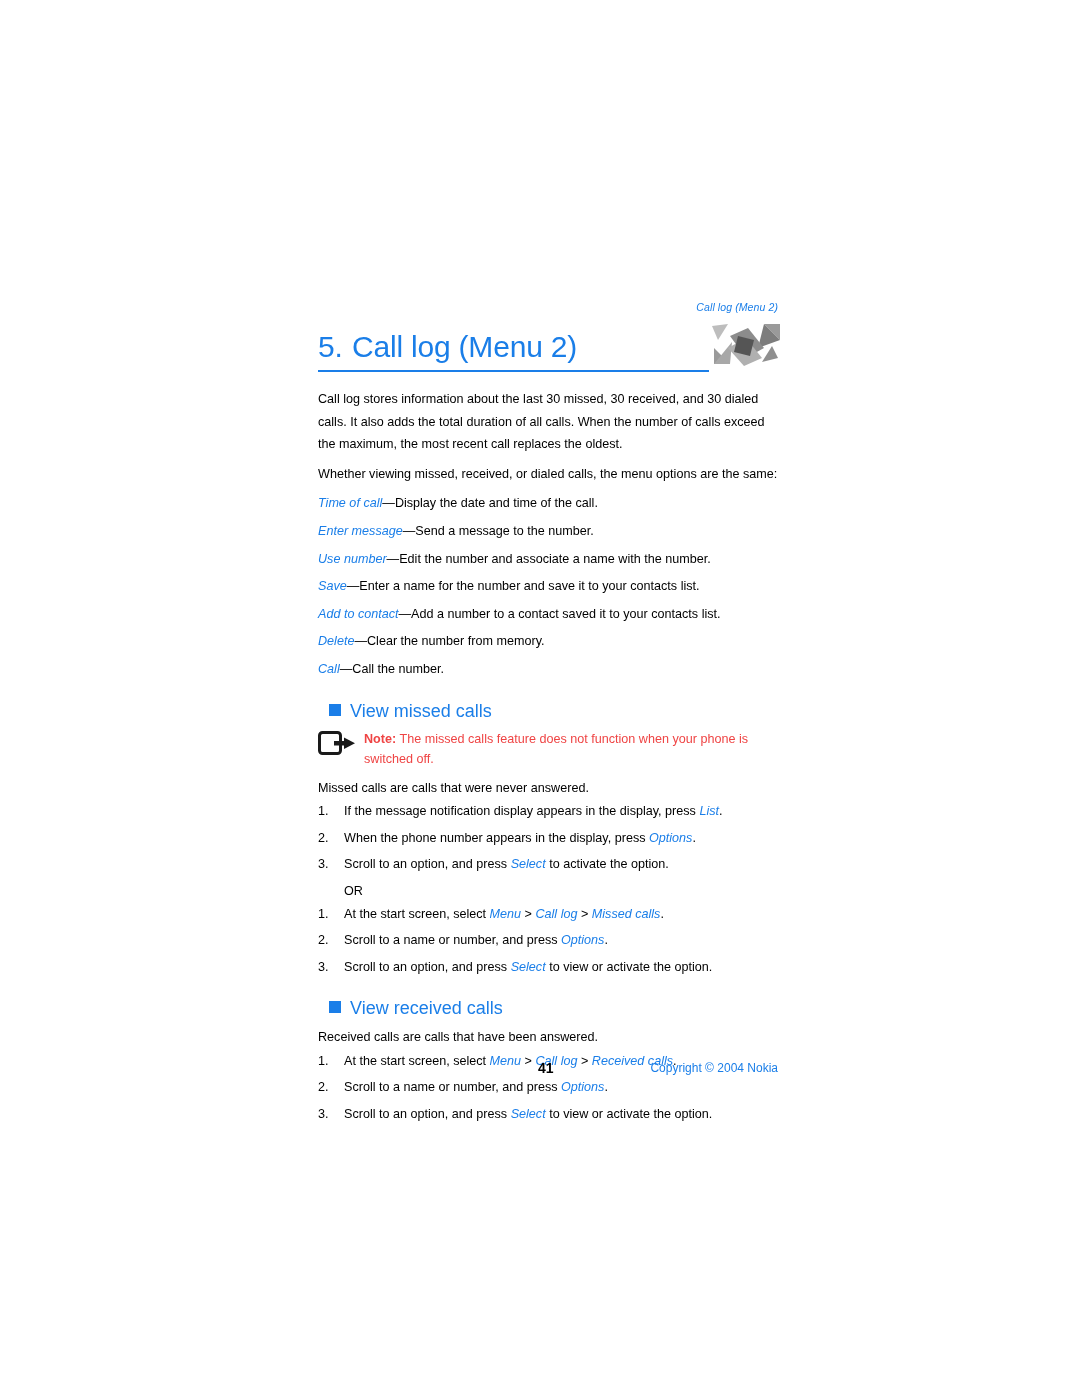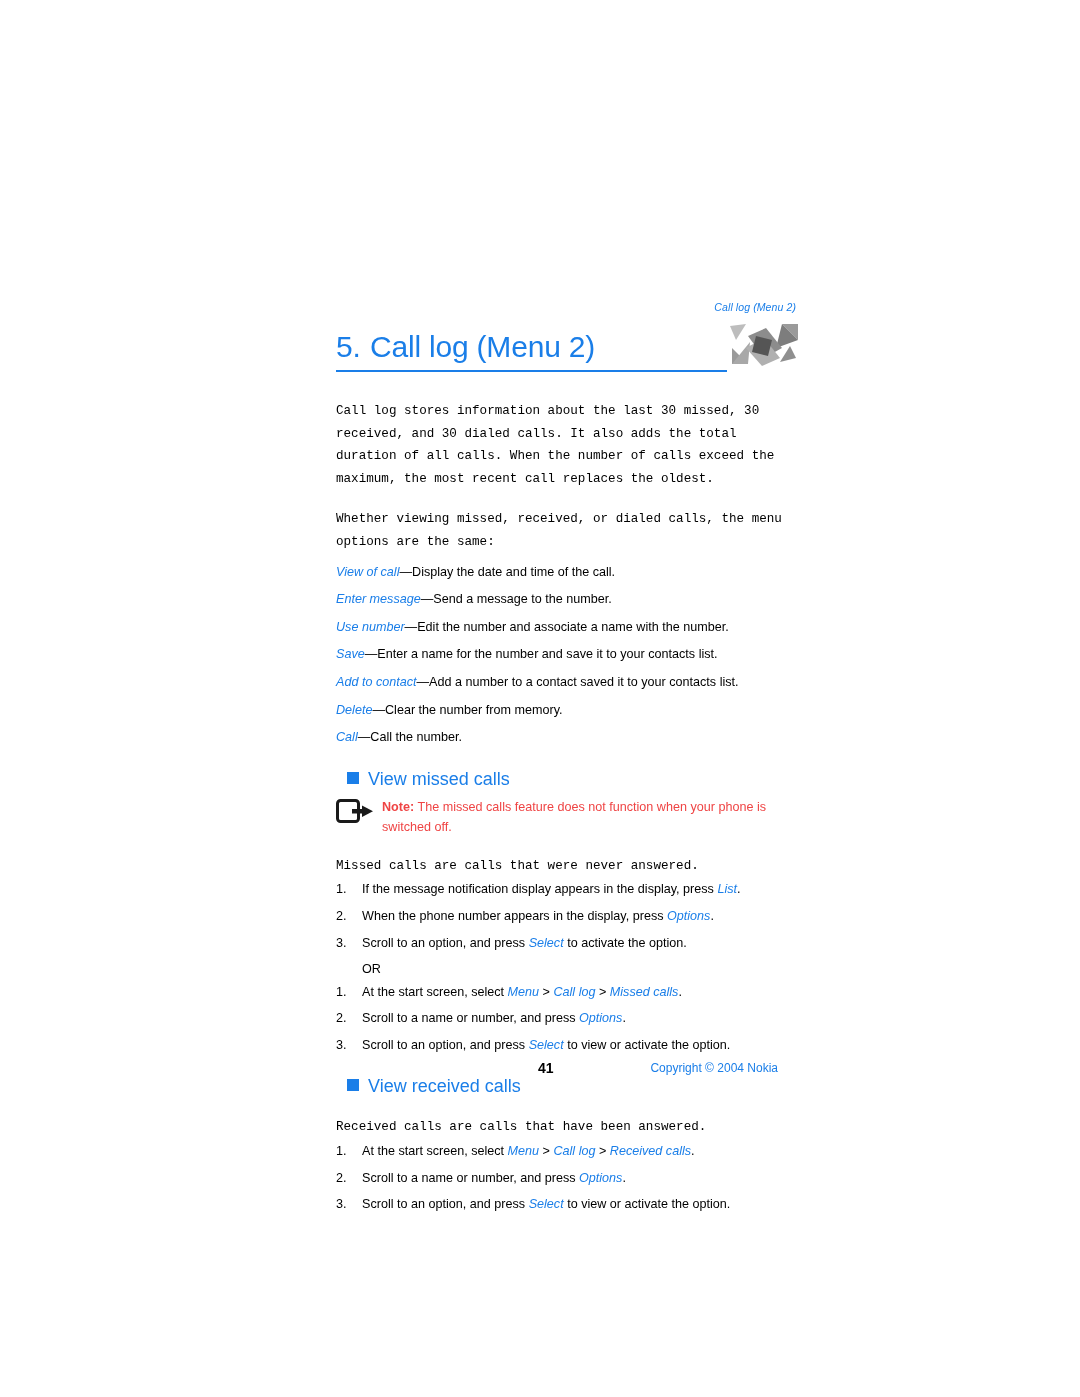--- a/index.html
+++ b/index.html
@@ -21,21 +21,21 @@
     left: 0;
     top: 0;
     width: 1080px;
     height: 1397px;
     overflow: hidden;
   }
 
   
   .content {
     position: absolute;
-    left: 336px;
+    left: 318px;
     top: 300px;
     width: 460px;
   }
 
   
   .running-header {
     text-align: right;
     font-style: italic;
     font-size: 10.5px;
     color: #1a7ee8;
@@ -77,23 +77,22 @@
     left: 388px;
     top: -12px;
     width: 78px;
     height: 50px;
   }
 
   
   p.body {
     font-size: 12.6px;
     line-height: 22.6px;
-    margin: 18px 0 7px 0;
-    color: #000000;
-    font-family: Liberation Mono, monospace;
+    margin: 6px 0 7px 0;
+    color: #000000;
   }
   p.tight {
     margin-bottom: 1px;
   }
 
   .em-blue {
     color: #1a7ee8;
     font-style: italic;
   }
   .sep {
@@ -235,21 +234,21 @@
         <polygon points="56,44 72,40 66,28" fill="#8f8f8f"></polygon>
       </svg>
     </div>
 
     <p class="body">Call log stores information about the last 30 missed, 30 received, and 30 dialed calls. It also adds the total duration of all calls. When the number of calls exceed the maximum, the most recent call replaces the oldest.</p>
 
     <p class="body">Whether viewing missed, received, or dialed calls, the menu options are the same:</p>
 
     <div>
       <div class="optline">
-        <span class="em-blue">View of call</span><span class="sep">—</span><span>Display the date and time of the call.</span>
+        <span class="em-blue">Time of call</span><span class="sep">—</span><span>Display the date and time of the call.</span>
       </div>
       <div class="optline">
         <span class="em-blue">Enter message</span><span class="sep">—</span><span>Send a message to the number.</span>
       </div>
       <div class="optline">
         <span class="em-blue">Use number</span><span class="sep">—</span><span>Edit the number and associate a name with the number.</span>
       </div>
       <div class="optline">
         <span class="em-blue">Save</span><span class="sep">—</span><span>Enter a name for the number and save it to your contacts list.</span>
       </div>

